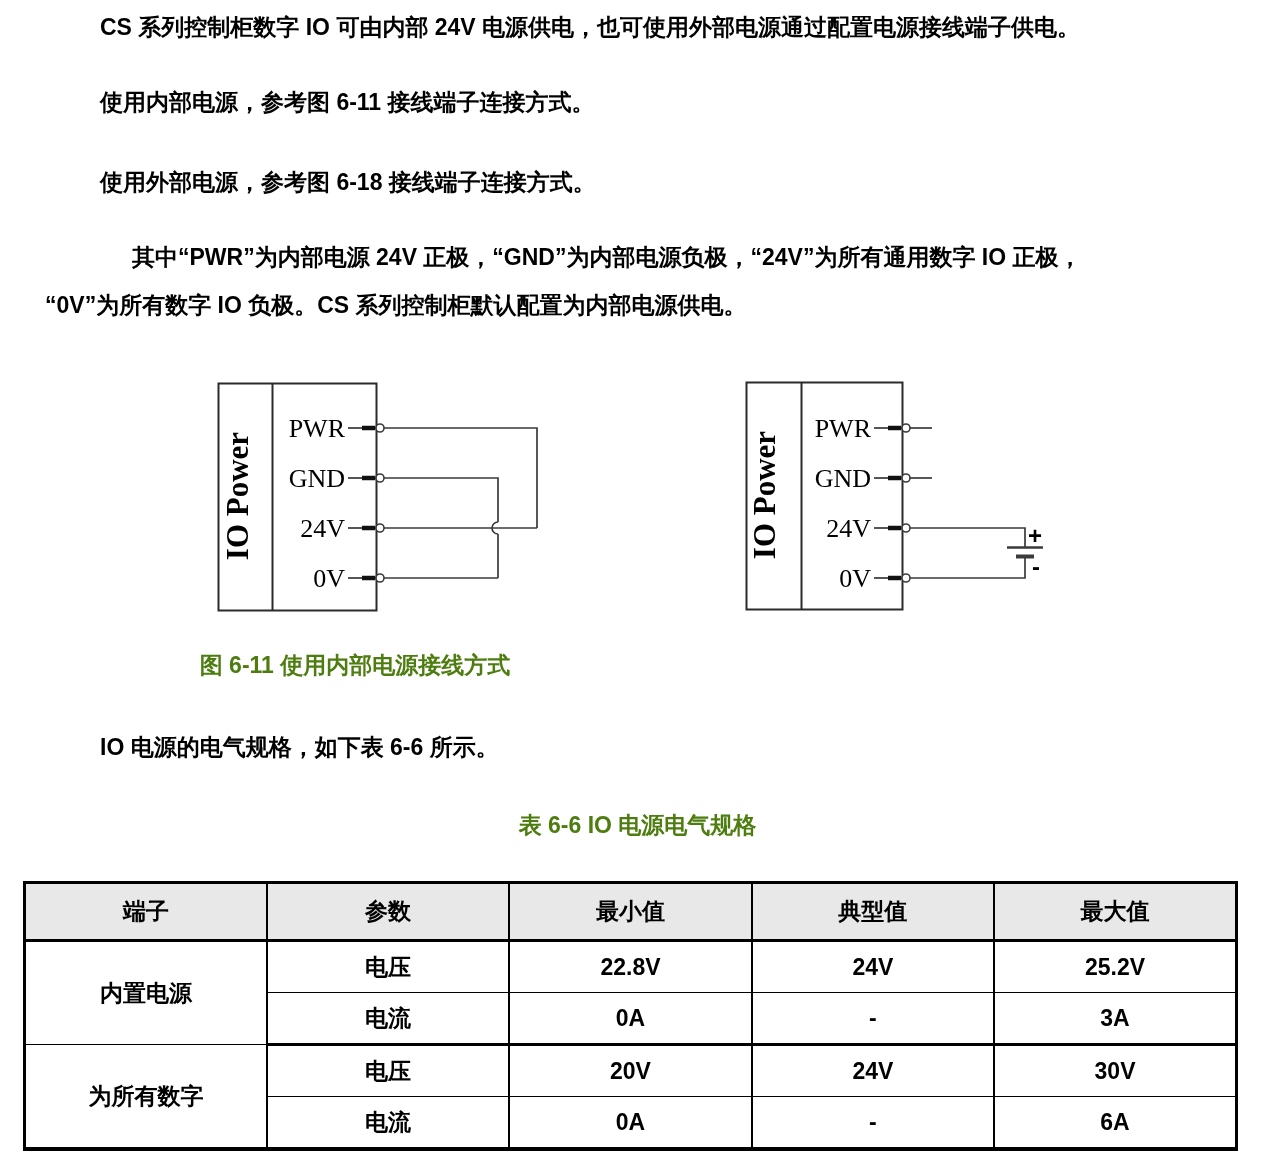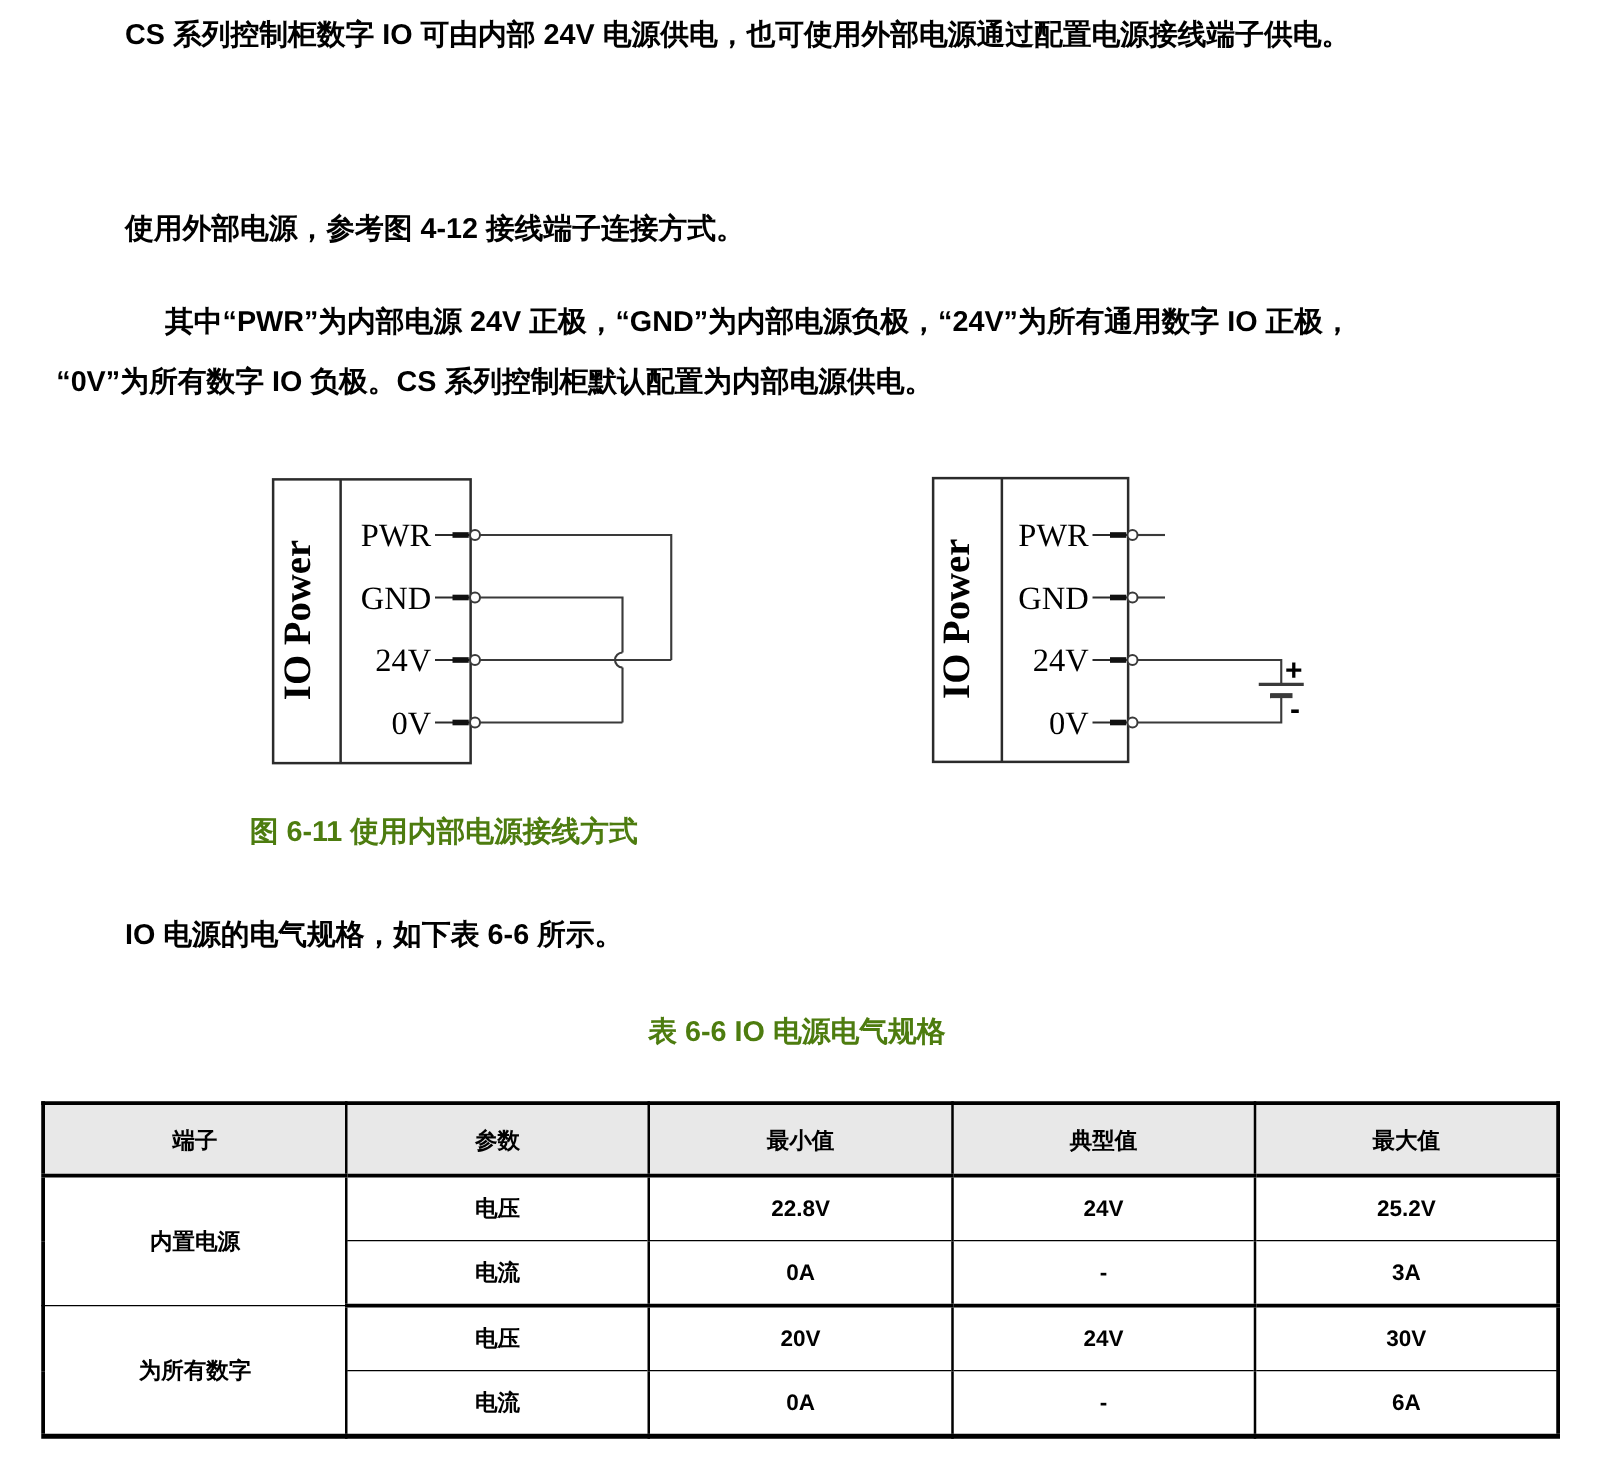--- a/index.html
+++ b/index.html
@@ -46,27 +46,27 @@
     font-family: "Liberation Serif", "DejaVu Serif", serif;
     font-size: 31px; font-weight: bold; fill: #000000; text-anchor: middle;
   }
   .batsign {
     font-family: "Liberation Sans", "DejaVu Sans", sans-serif;
     font-size: 24px; font-weight: bold; fill: #000000; text-anchor: middle;
   }
   
   table.spec {
     position: absolute;
-    left: 33px; top: 881px;
+    left: 23px; top: 881px;
     width: 1215px;
     border-collapse: collapse;
     table-layout: fixed;
     border: 3px solid #000000;
     border-bottom-width: 4px;
-    font-size: 18px;
+    font-size: 23px;
     font-weight: 700;
   }
   table.spec col { width: 20%; }
   table.spec th, table.spec td {
     border-left: 2px solid #000000;
     border-right: 2px solid #000000;
     text-align: center;
     vertical-align: middle;
     padding: 0;
     color: #000000;
@@ -79,21 +79,22 @@
   table.spec tbody td { height: 50px; }
   table.spec tr.inner-split td { border-bottom: 1.5px solid #000000; }
   table.spec tr.group-end td  { border-bottom: 3px solid #000000; }
 </style>
 </head>
 <body>
 
 <div class="page">
 
   <div class="para" style="left:100px; top:12px;">CS 系列控制柜数字 IO 可由内部 24V 电源供电，也可使用外部电源通过配置电源接线端子供电。</div>
-  <div class="para" style="left:100px; top:167px;">使用外部电源，参考图 4-12 接线端子连接方式。</div>
+  <div class="para" style="left:100px; top:87px;">使用内部电源，参考图 6-11 接线端子连接方式。</div>
+  <div class="para" style="left:100px; top:167px;">使用外部电源，参考图 6-18 接线端子连接方式。</div>
   <div class="para" style="left:100px; top:242px;margin-left:32px;">其中“PWR”为内部电源 24V 正极，“GND”为内部电源负极，“24V”为所有通用数字 IO 正极，</div>
   <div class="para" style="left:45px;  top:290px;">“0V”为所有数字 IO 负极。CS 系列控制柜默认配置为内部电源供电。</div>
   <div class="para" style="left:100px; top:732px;">IO 电源的电气规格，如下表 6-6 所示。</div>
 
   <svg class="fig" style="left:217px; top:382px;" width="330" height="232" viewBox="0 0 330 232">
 
     <path class="wire" d="M167,46 H320 V146"></path>
     <path class="wire" d="M167,146 H320"></path>
     <path class="wire" d="M167,96 H281 V140"></path>
     <path class="wire" d="M281,152 V196"></path>

